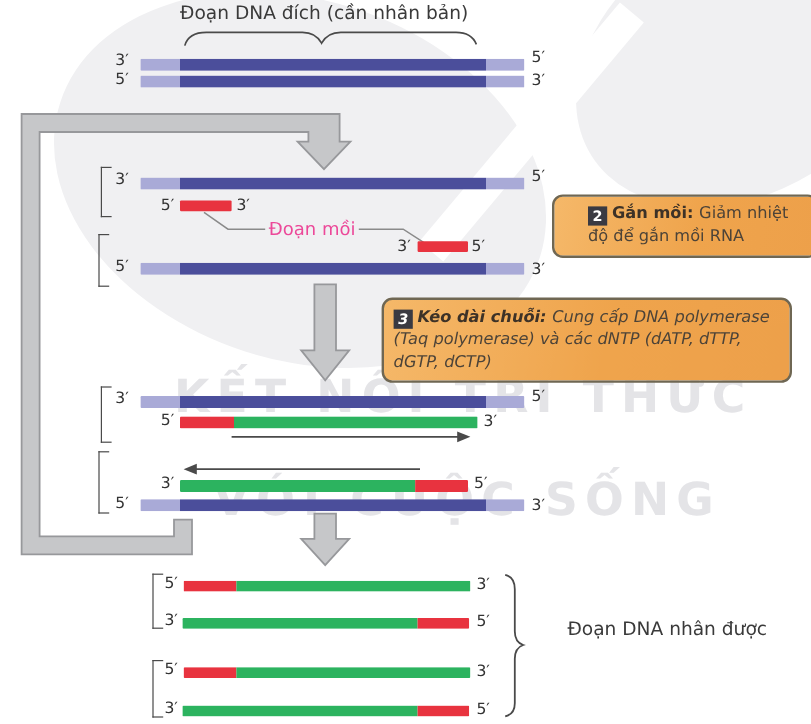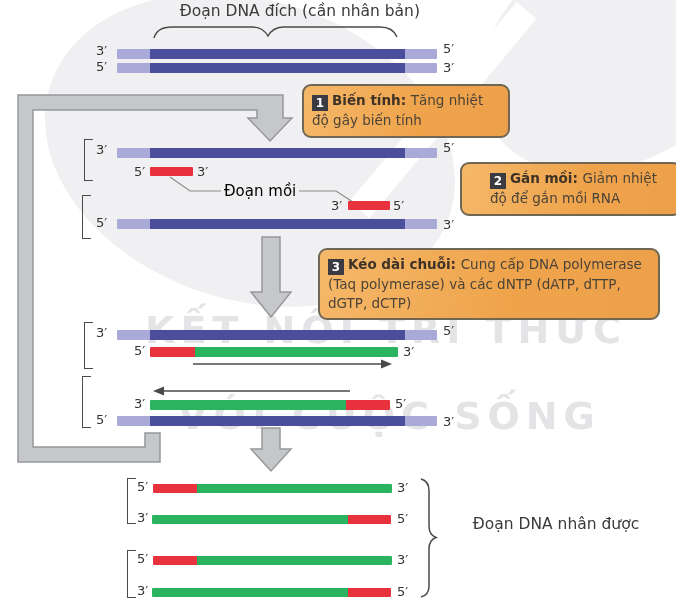--- a/index.html
+++ b/index.html
@@ -4,37 +4,37 @@
 <style>
   html,body{margin:0;padding:0;background:#fff;}
   #stage{position:relative;width:676px;height:603px;background:#ffffff;overflow:hidden;
          font-family:"DejaVu Sans","Liberation Sans",sans-serif;color:#3a3a3a;}
   .abs{position:absolute;}
   
   .wm-shape{position:absolute;background:#f0f0f2;border-radius:50%;z-index:0;}
   .wm-streak{position:absolute;background:#ffffff;z-index:0;}
   .wm-text{position:absolute;z-index:1;color:#e4e4e7;font-weight:bold;letter-spacing:6px;
            font-size:38px;white-space:nowrap;}
-  .title{font-size:15.5px;color:#3a3a3a;text-align:right;z-index:2;}
+  .title{font-size:15.5px;color:#3a3a3a;text-align:left;z-index:2;}
   .endlab{font-size:13px;line-height:1;color:#333;z-index:3;white-space:nowrap;}
   .strand{display:flex;height:10px;z-index:2;border-radius:1px;overflow:hidden;}
   .seg-light{background:var(--dna-light);}
   .seg-dark{background:var(--dna-dark);}
   .seg-red{background:var(--primer-red);}
   .seg-green{background:var(--strand-green);}
   .primer{height:9px;background:var(--primer-red);z-index:2;border-radius:1px;}
   .bracket{border:1.6px solid #4a4a4a;border-right:none;width:8px;z-index:2;}
   .stepbox{background:linear-gradient(100deg,#f5b869 0%,#efa44c 55%,#eda04a 100%);
            border:2px solid #6f6753;border-radius:9px;padding:5px 8px 6px 8px;
            font-size:13.5px;line-height:1.38;color:#4c4338;z-index:3;}
   .stepbox b{color:#3d3227;}
   .badge{display:inline-block;background:#3a3a42;color:#fff;font-weight:bold;font-size:12px;
          width:16px;height:16px;line-height:16px;text-align:center;margin-right:4px;
          vertical-align:-2px;}
-  .smalltext{font-size:15px;color:#000000;z-index:2;white-space:nowrap;}
+  .smalltext{font-size:15px;color:#ec4899;z-index:2;white-space:nowrap;}
   .caption{font-size:15.5px;color:#3a3a3a;text-align:center;line-height:1.35;z-index:2;}
   svg{position:absolute;left:0;top:0;z-index:2;}
 </style>
 </head>
 <body>
 
 <div id="stage">
 
   <div class="wm-shape" style="left:40px;top:0px;width:420px;height:300px;transform:rotate(18deg);"></div>
   <div class="wm-shape" style="left:470px;top:-60px;width:300px;height:220px;transform:rotate(-32deg);"></div>
@@ -74,23 +74,20 @@
   <div class="abs endlab" style="left:443px;top:42px;">5′</div>
 
   <div class="abs endlab" style="left:96px;top:60px;">5′</div>
   <div class="abs strand" style="left:117px;top:63px;width:320px;">
     <div class="seg-light" style="width:33px;"></div>
     <div class="seg-dark" style="width:255px;"></div>
     <div class="seg-light" style="width:32px;"></div>
   </div>
   <div class="abs endlab" style="left:443px;top:61px;">3′</div>
 
-  <div class="abs stepbox" style="left:302px;top:84px;width:188px;">
-    <span class="badge">1</span><b>Biến tính: </b><span>Tăng nhiệt độ gây biến tính</span>
-  </div>
 
   <div class="abs bracket" style="left:84px;top:139px;height:40px;"></div>
   <div class="abs endlab" style="left:96px;top:143px;">3′</div>
   <div class="abs strand" style="left:117px;top:148px;width:320px;">
     <div class="seg-light" style="width:33px;"></div>
     <div class="seg-dark" style="width:255px;"></div>
     <div class="seg-light" style="width:32px;"></div>
   </div>
   <div class="abs endlab" style="left:443px;top:141px;">5′</div>
 
@@ -110,21 +107,21 @@
     <div class="seg-light" style="width:33px;"></div>
     <div class="seg-dark" style="width:255px;"></div>
     <div class="seg-light" style="width:32px;"></div>
   </div>
   <div class="abs endlab" style="left:443px;top:218px;">3′</div>
 
   <div class="abs stepbox" style="left:460px;top:162px;width:182px;padding-left:28px;">
     <span class="badge">2</span><b>Gắn mồi: </b><span>Giảm nhiệt độ để gắn mồi RNA</span>
   </div>
 
-  <div class="abs stepbox" style="left:318px;top:248px;width:322px;">
+  <div class="abs stepbox" style="left:318px;top:248px;width:322px;font-style:italic;">
     <span class="badge">3</span><b>Kéo dài chuỗi: </b><span>Cung cấp DNA polymerase (Taq polymerase) và các dNTP (dATP, dTTP, dGTP, dCTP)</span>
   </div>
 
   <div class="abs bracket" style="left:84px;top:322px;height:45px;"></div>
   <div class="abs endlab" style="left:96px;top:326px;">3′</div>
   <div class="abs strand" style="left:117px;top:330px;width:320px;">
     <div class="seg-light" style="width:33px;"></div>
     <div class="seg-dark" style="width:255px;"></div>
     <div class="seg-light" style="width:32px;"></div>
   </div>

